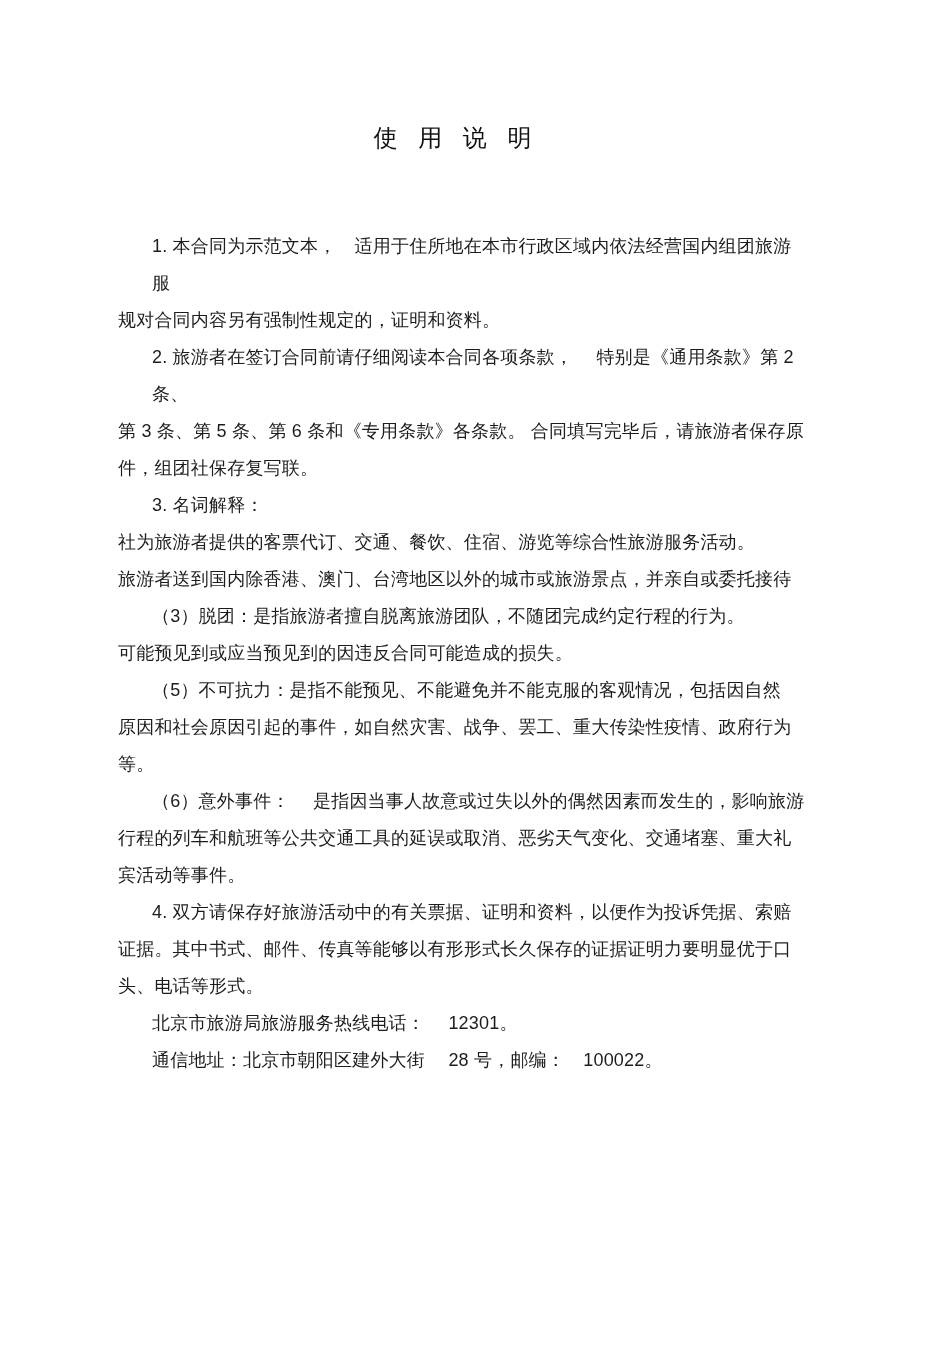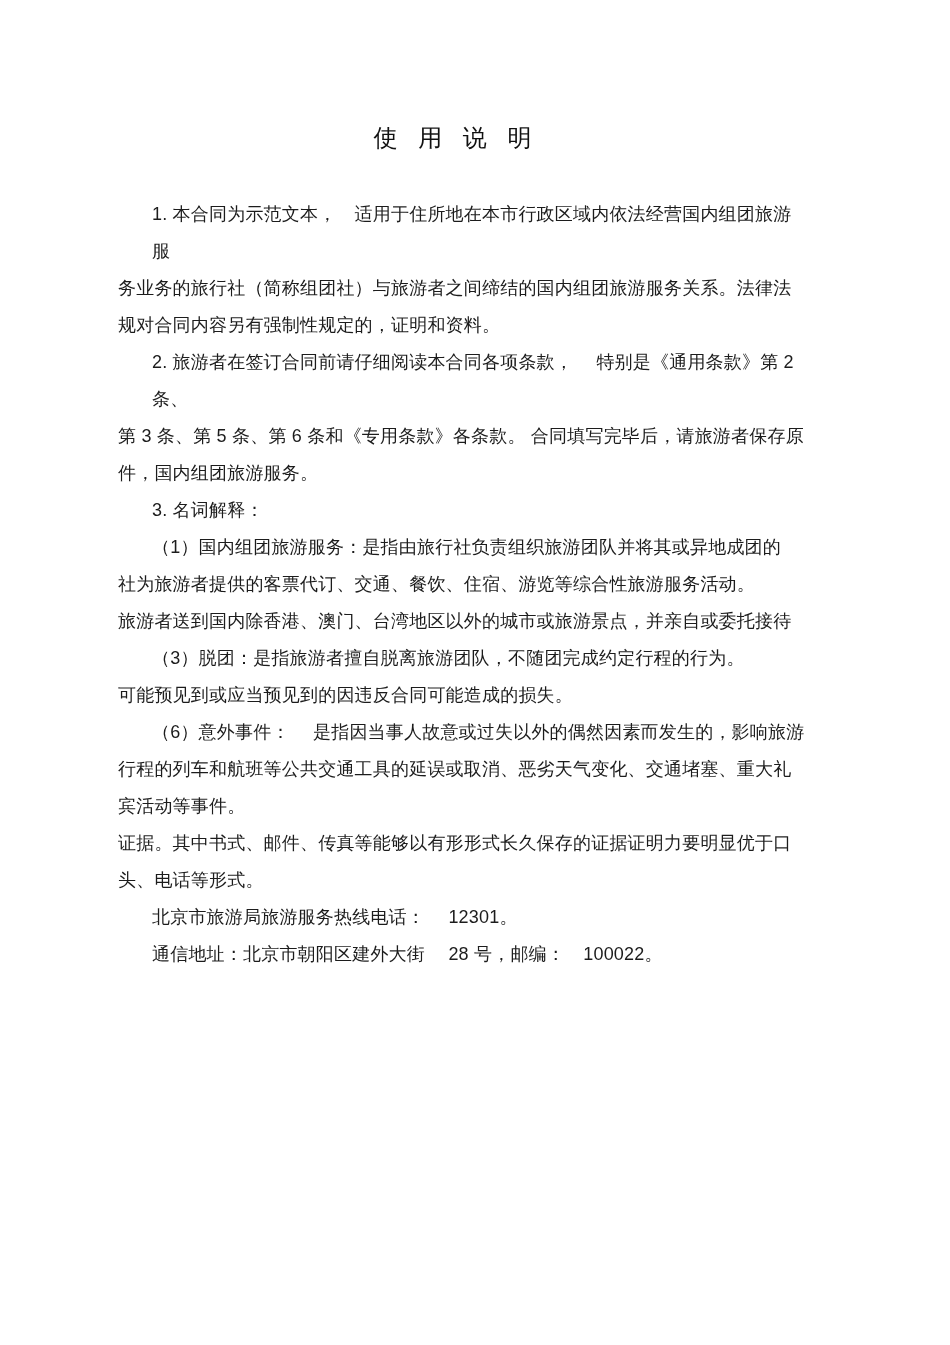--- a/index.html
+++ b/index.html
@@ -23,21 +23,21 @@
     width: 676px;
     text-align: center;
     font-size: 24px;
     line-height: 44px;
     font-weight: 500;
     letter-spacing: 7px;
     color: #111111;
     white-space: pre-wrap;
   }
   .doc-body {
-    margin-top: 36px;
+    margin-top: 68px;
     margin-left: 118px;
     width: 690px;
     font-size: 18px;
     line-height: 37px;
     letter-spacing: 0.2px;
   }
   .para {
     margin: 0;
     padding: 0;
   }
@@ -53,57 +53,61 @@
 <body>
 
 <div class="page">
 
   <h1 class="doc-title">使 用 说 明</h1>
 
   <div class="doc-body">
 
     <p class="para">
       <span class="line first">1. 本合同为示范文本，　适用于住所地在本市行政区域内依法经营国内组团旅游服</span>
-      <span class="line">务业务的旅行社（简称组团社）与旅游者之间缔结的国内组团旅游服务关系。法律法</span>
       <span class="line">规对合同内容另有强制性规定的，证明和资料。</span>
     </p>
 
     <p class="para">
       <span class="line first">2. 旅游者在签订合同前请仔细阅读本合同各项条款，　 特别是《通用条款》第 2 条、</span>
       <span class="line">第 3 条、第 5 条、第 6 条和《专用条款》各条款。 合同填写完毕后，请旅游者保存原</span>
-      <span class="line">件，国内组团旅游服务。</span>
+      <span class="line">件，组团社保存复写联。</span>
     </p>
 
     <p class="para">
       <span class="line first">3. 名词解释：</span>
     </p>
 
     <p class="para">
-      <span class="line first">（1）国内组团旅游服务：是指由旅行社负责组织旅游团队并将其或异地成团的</span>
       <span class="line">社为旅游者提供的客票代订、交通、餐饮、住宿、游览等综合性旅游服务活动。</span>
       <span class="line">旅游者送到国内除香港、澳门、台湾地区以外的城市或旅游景点，并亲自或委托接待</span>
     </p>
 
 
     <p class="para">
       <span class="line first">（3）脱团：是指旅游者擅自脱离旅游团队，不随团完成约定行程的行为。</span>
     </p>
 
     <p class="para">
       <span class="line">可能预见到或应当预见到的因违反合同可能造成的损失。</span>
     </p>
 
+    <p class="para">
+      <span class="line first">（5）不可抗力：是指不能预见、不能避免并不能克服的客观情况，包括因自然</span>
+      <span class="line">原因和社会原因引起的事件，如自然灾害、战争、罢工、重大传染性疫情、政府行为</span>
+      <span class="line">等。</span>
+    </p>
 
     <p class="para">
       <span class="line first">（6）意外事件：　 是指因当事人故意或过失以外的偶然因素而发生的，影响旅游</span>
       <span class="line">行程的列车和航班等公共交通工具的延误或取消、恶劣天气变化、交通堵塞、重大礼</span>
       <span class="line">宾活动等事件。</span>
     </p>
 
     <p class="para">
+      <span class="line first">4. 双方请保存好旅游活动中的有关票据、证明和资料，以便作为投诉凭据、索赔</span>
       <span class="line">证据。其中书式、邮件、传真等能够以有形形式长久保存的证据证明力要明显优于口</span>
       <span class="line">头、电话等形式。</span>
     </p>
 
     <p class="para">
       <span class="line first">北京市旅游局旅游服务热线电话：　 12301。</span>
     </p>
 
     <p class="para">
       <span class="line first">通信地址：北京市朝阳区建外大街　 28 号，邮编：　100022。</span>

